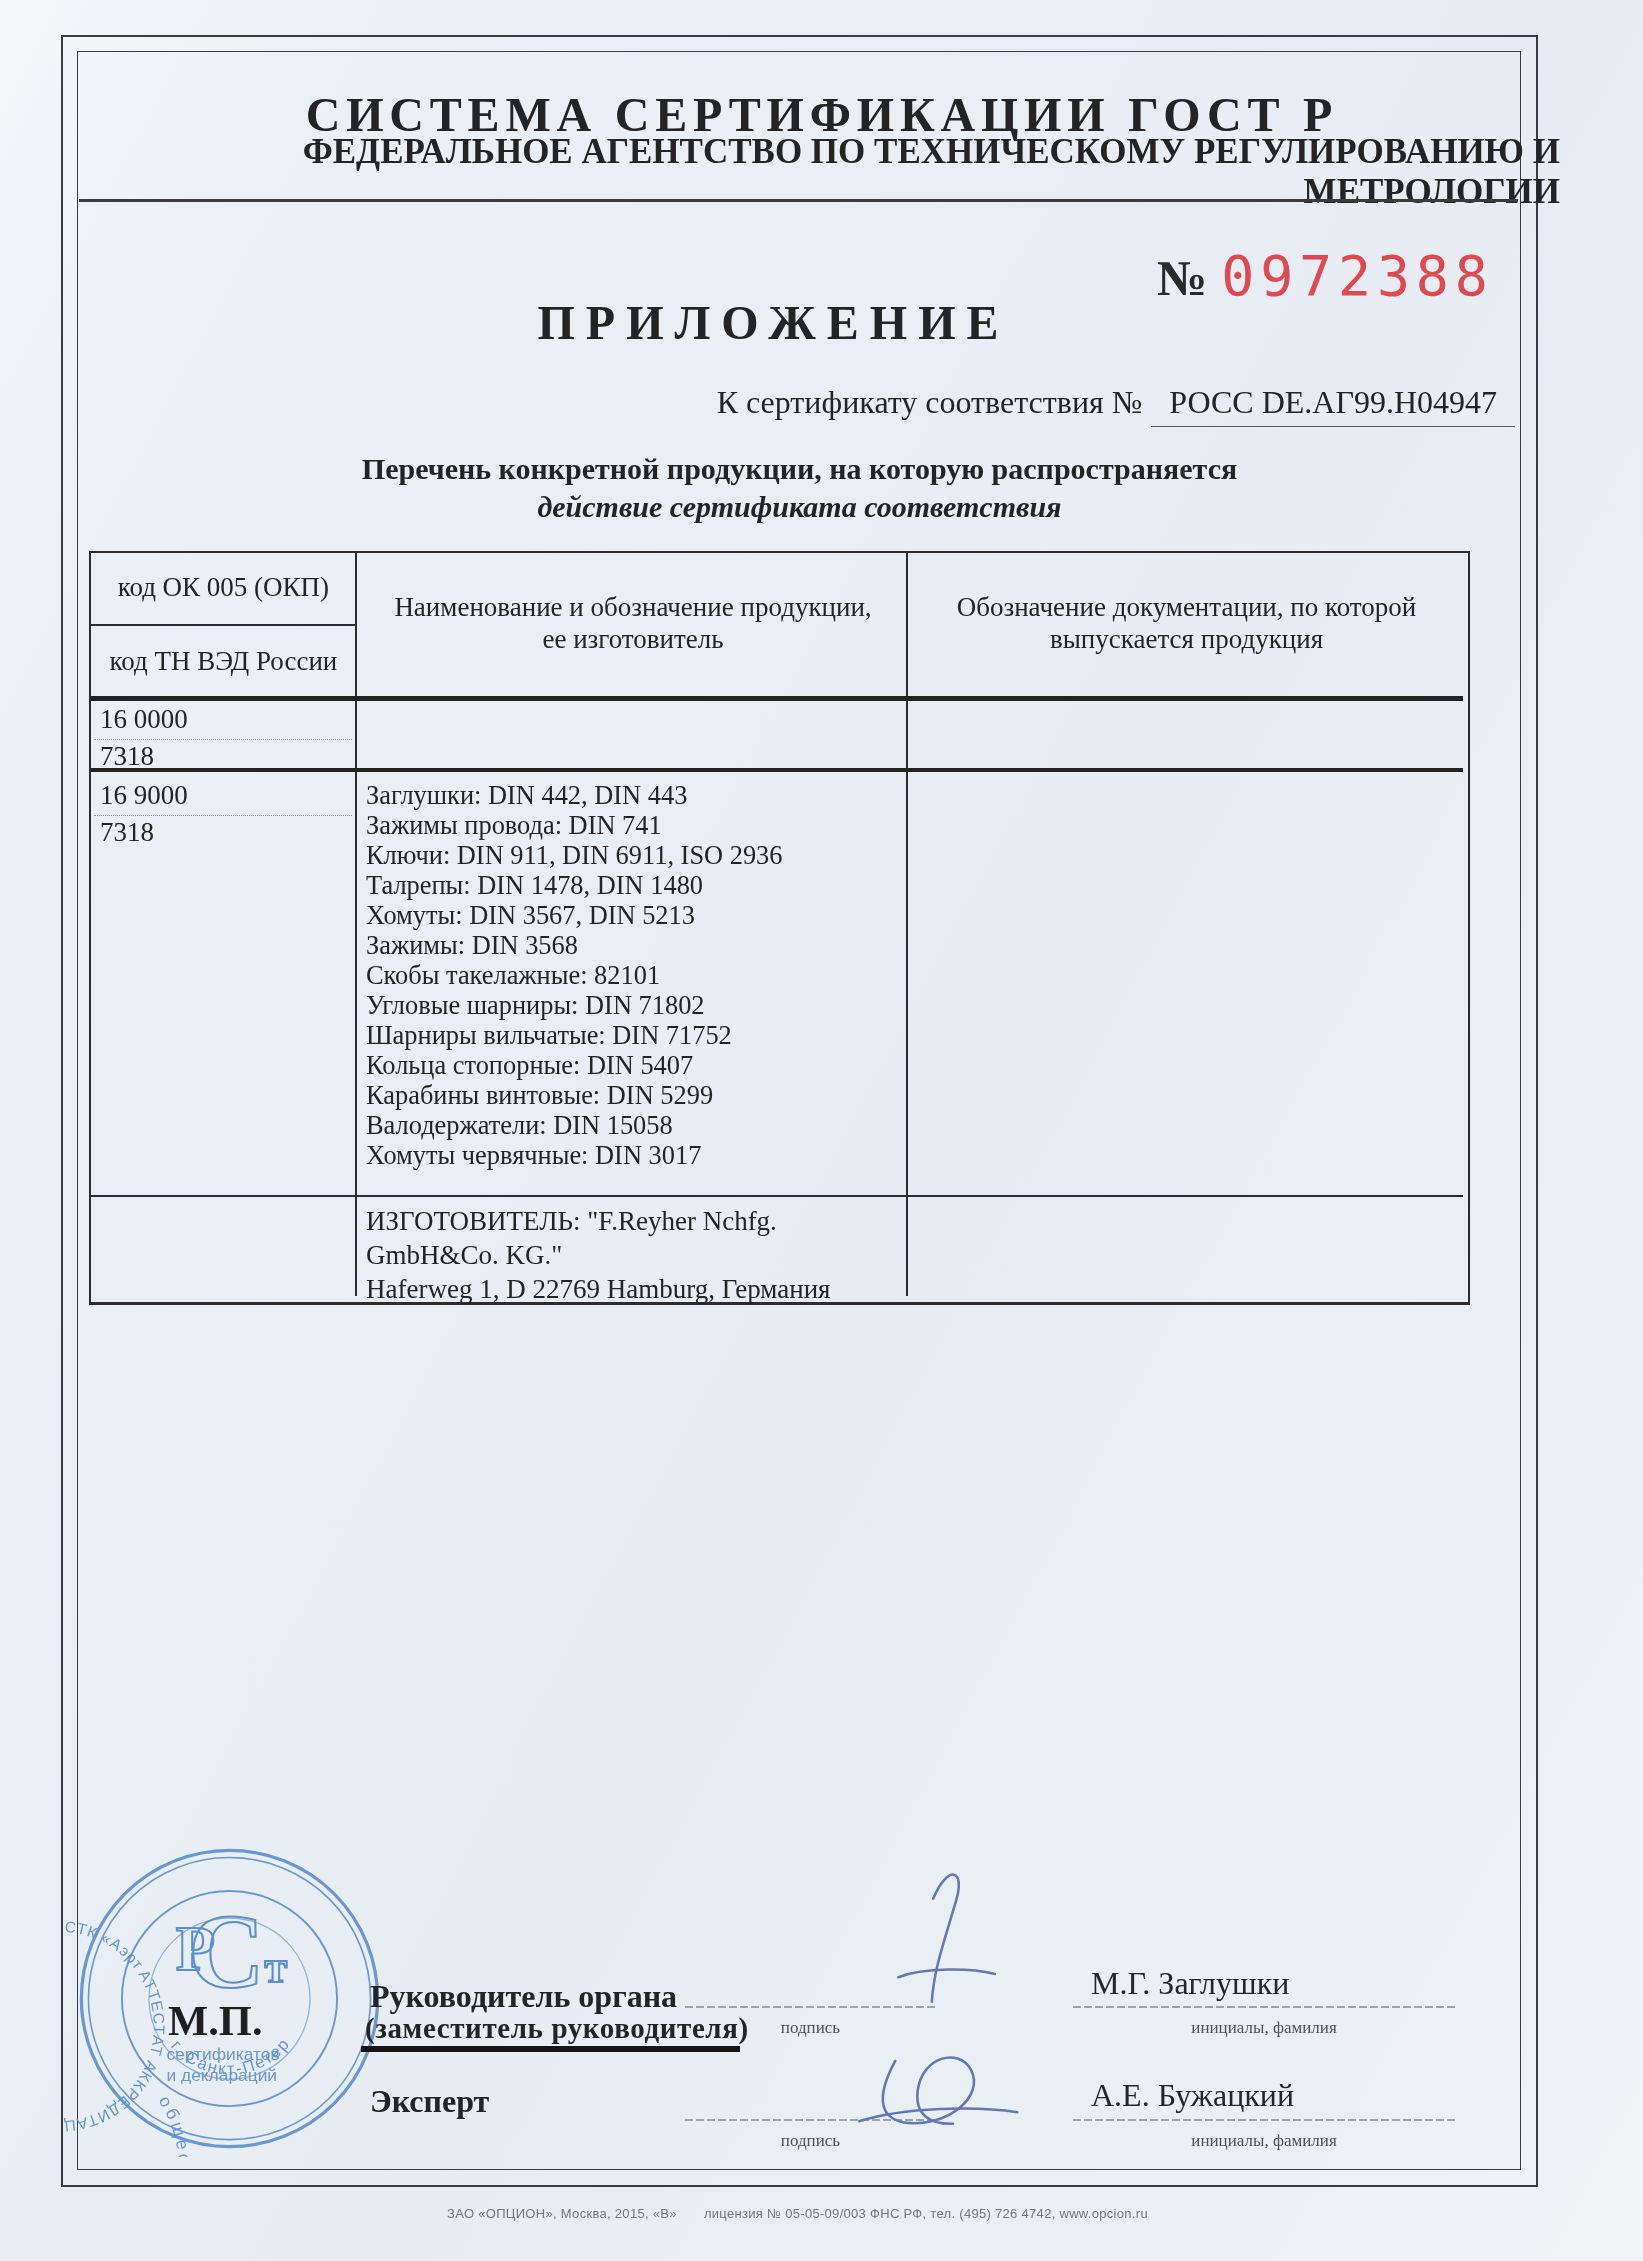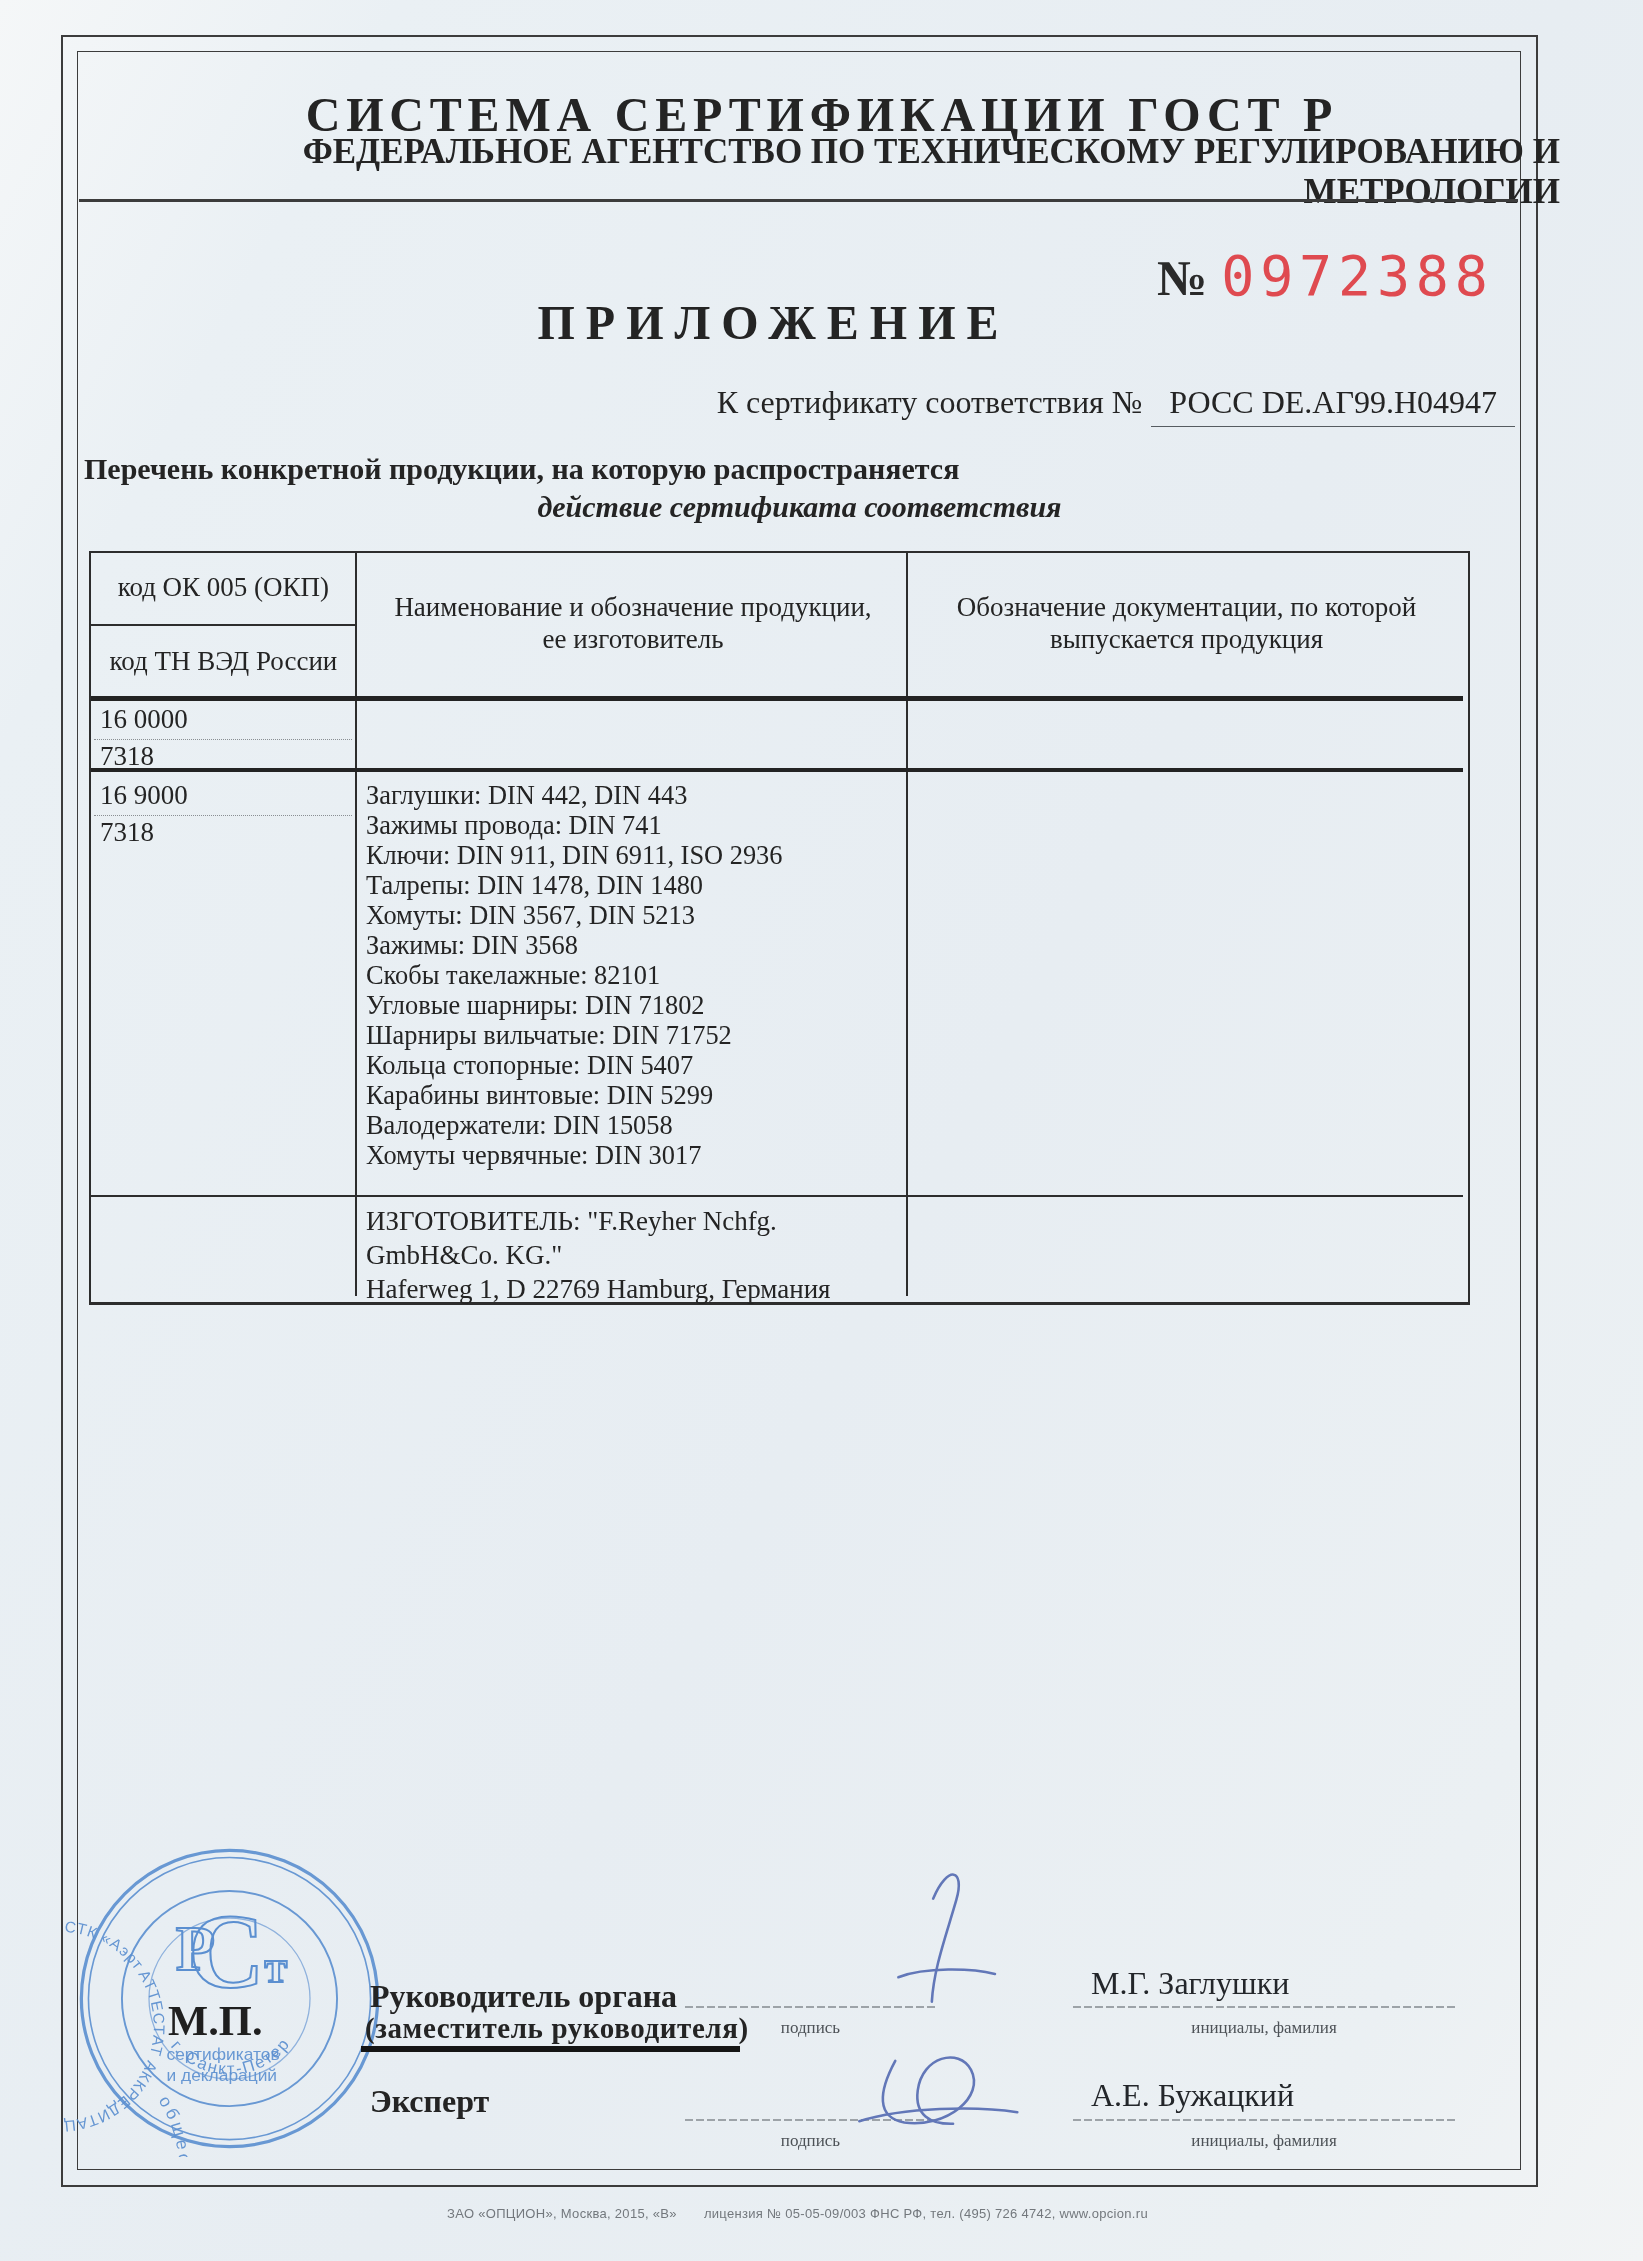--- a/index.html
+++ b/index.html
@@ -15,21 +15,21 @@
   .hline{background:#3c3c3c;}
   .h1{left:84px;top:59px;width:1476px;text-align:center;font-size:48px;font-weight:bold;letter-spacing:5.8px;margin-top:28px;}
   .h2{left:84px;top:132px;width:1476px;text-align:right;font-size:35px;font-weight:bold;letter-spacing:0px;}
   .sep{left:79px;top:199px;width:1439px;height:2.6px;}
   .docno{left:1157px;top:244px;display:flex;align-items:baseline;gap:14px;}
   .docno .pfx{font-size:50px;font-weight:bold;color:#2a2a2a;}
   .docno .num{font-family:"DejaVu Sans Mono",monospace;font-size:55px;letter-spacing:5.8px;font-weight:400;}
   .title{left:84px;top:295px;width:1379px;text-align:center;font-size:48px;font-weight:bold;letter-spacing:11px;}
   .certline{left:84px;top:384px;width:1431px;text-align:right;font-size:32px;}
   .certline .no{display:inline-block;border-bottom:1.9px solid #565c61;padding:0 18px 5.2px 18px;margin-left:9px;}
-  .desc1{left:84px;top:452px;width:1431px;font-size:30px;font-weight:bold;}
+  .desc1{left:84px;top:452px;width:1431px;text-align:center;font-size:30px;font-weight:bold;}
   .desc2{left:84px;top:490px;width:1431px;text-align:center;font-size:30px;font-weight:bold;font-style:italic;}
   .table{left:89px;top:551px;width:1377px;height:749px;border:2.6px solid #2d2d2d;border-bottom-width:3.9px;}
   .cell{position:absolute;display:flex;align-items:center;justify-content:center;text-align:center;font-size:27px;line-height:1.18;}
   .codes{position:absolute;font-size:27px;}
   .dotline{position:absolute;border-top:1.9px dotted #8a8f93;}
   .prodlist{position:absolute;font-size:26.4px;line-height:30px;text-align:left;}
   .mfglist{position:absolute;font-size:27px;line-height:34px;text-align:left;}
   .role1{left:370px;top:1978px;font-size:32px;font-weight:bold;}
   .role1b{left:365px;top:2012px;font-size:29px;font-weight:bold;letter-spacing:0.6px;}
   .role1bar{left:361px;top:2046px;width:379px;height:5.8px;background:#151515;}

